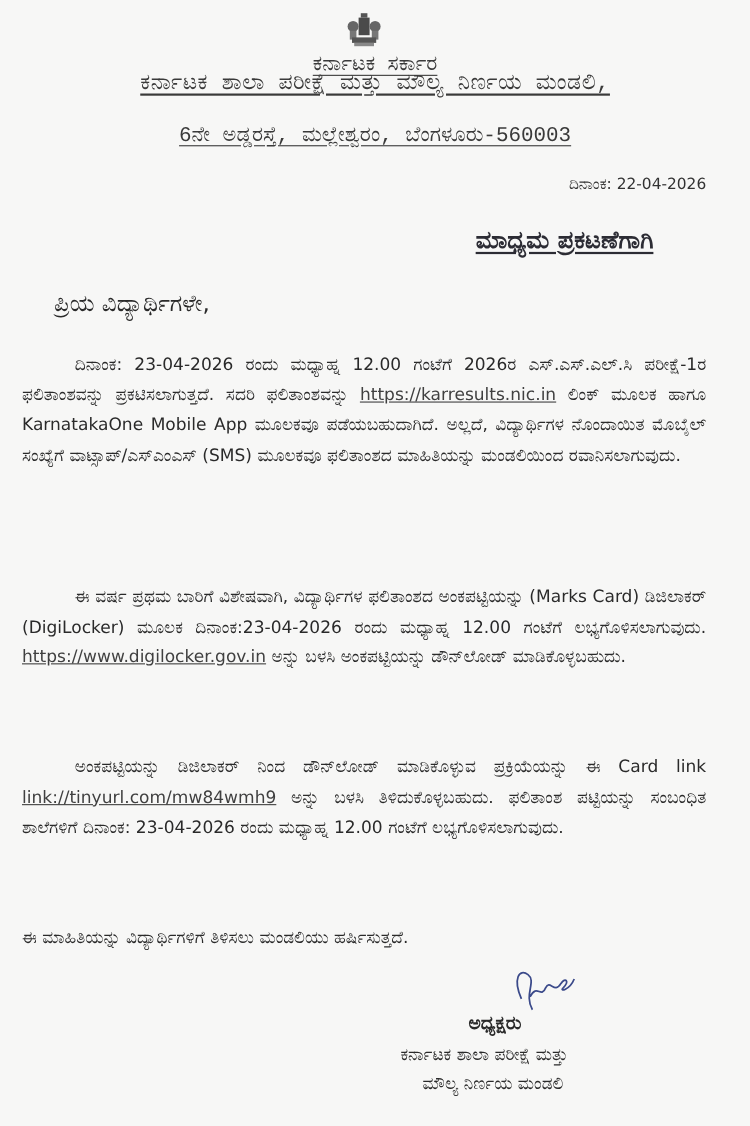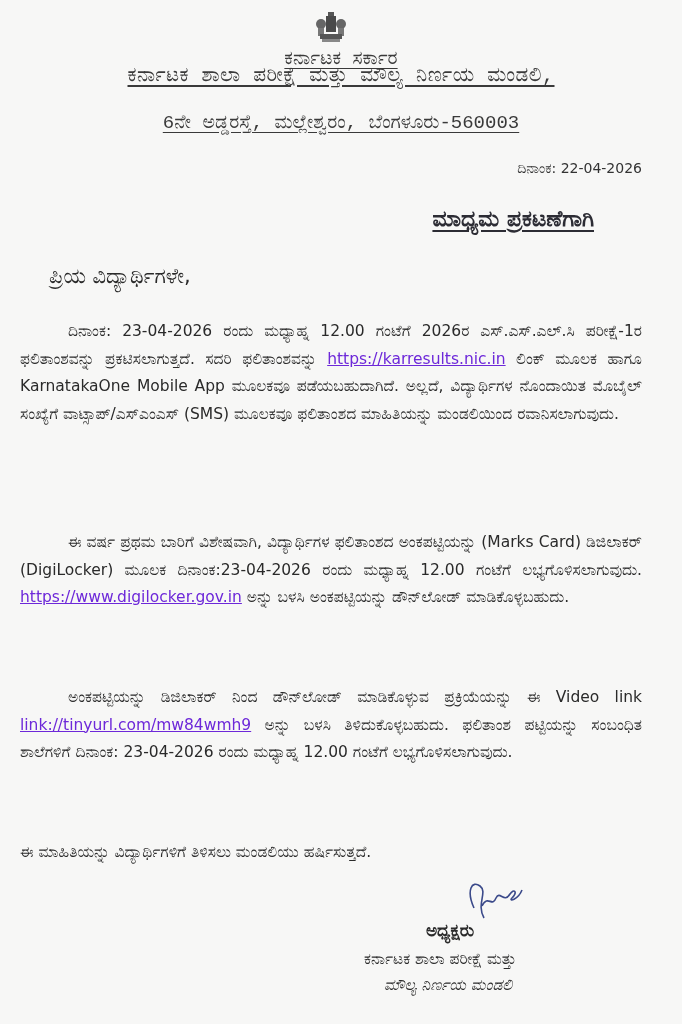--- a/index.html
+++ b/index.html
@@ -37,28 +37,28 @@
     position:absolute; left:20px; width:622px;
     font-size:15.5px; line-height:27.5px;
     text-align:justify; text-indent:48px;
   }
   .p1 { top:318px; }
   .p2 { top:529px; }
   .p3 { top:684px; }
   .closing {
     position:absolute; left:20px; top:843px; font-size:15.5px;
   }
-  a.link { color:#6d28d9; text-decoration:underline; }
+  a.link { color:#404040; text-decoration:underline; }
   .signature { position:absolute; left:462px; top:878px; width:70px; height:42px; }
   .sign-title {
     position:absolute; left:0; width:900px; top:920px; text-align:center;
     font-size:17px; font-weight:bold;
   }
   .sign-org1 { position:absolute; left:364px; top:950px; font-size:15.5px; }
-  .sign-org2 { position:absolute; left:384px; top:976px; font-size:15.5px;font-style:italic; }
+  .sign-org2 { position:absolute; left:384px; top:976px; font-size:15.5px; }
 </style>
 </head>
 <body>
 
 <div class="emblem">
   <svg width="34" height="34" viewBox="0 0 34 34">
     <rect x="14" y="2" width="6" height="4" fill="#555"></rect>
     <rect x="12" y="6" width="10" height="16" fill="#4a4a4a"></rect>
     <circle cx="7" cy="14" r="5" fill="#666"></circle>
     <circle cx="27" cy="14" r="5" fill="#666"></circle>
@@ -81,21 +81,21 @@
 
 <div class="para p1">
   <span>ದಿನಾಂಕ: 23-04-2026 ರಂದು ಮಧ್ಯಾಹ್ನ 12.00 ಗಂಟೆಗೆ 2026ರ ಎಸ್.ಎಸ್.ಎಲ್.ಸಿ ಪರೀಕ್ಷೆ-1ರ ಫಲಿತಾಂಶವನ್ನು ಪ್ರಕಟಿಸಲಾಗುತ್ತದೆ. ಸದರಿ ಫಲಿತಾಂಶವನ್ನು </span><a class="link">https://karresults.nic.in</a><span> ಲಿಂಕ್ ಮೂಲಕ ಹಾಗೂ KarnatakaOne Mobile App ಮೂಲಕವೂ ಪಡೆಯಬಹುದಾಗಿದೆ. ಅಲ್ಲದೆ, ವಿದ್ಯಾರ್ಥಿಗಳ ನೊಂದಾಯಿತ ಮೊಬೈಲ್ ಸಂಖ್ಯೆಗೆ ವಾಟ್ಸಾಪ್/ಎಸ್‌ಎಂಎಸ್ (SMS) ಮೂಲಕವೂ ಫಲಿತಾಂಶದ ಮಾಹಿತಿಯನ್ನು ಮಂಡಲಿಯಿಂದ ರವಾನಿಸಲಾಗುವುದು.</span>
 </div>
 
 <div class="para p2">
   <span>ಈ ವರ್ಷ ಪ್ರಥಮ ಬಾರಿಗೆ ವಿಶೇಷವಾಗಿ, ವಿದ್ಯಾರ್ಥಿಗಳ ಫಲಿತಾಂಶದ ಅಂಕಪಟ್ಟಿಯನ್ನು (Marks Card) ಡಿಜಿಲಾಕರ್ (DigiLocker) ಮೂಲಕ ದಿನಾಂಕ:23-04-2026 ರಂದು ಮಧ್ಯಾಹ್ನ 12.00 ಗಂಟೆಗೆ ಲಭ್ಯಗೊಳಿಸಲಾಗುವುದು. </span><a class="link">https://www.digilocker.gov.in</a><span> ಅನ್ನು ಬಳಸಿ ಅಂಕಪಟ್ಟಿಯನ್ನು ಡೌನ್‌ಲೋಡ್ ಮಾಡಿಕೊಳ್ಳಬಹುದು.</span>
 </div>
 
 <div class="para p3">
-  <span>ಅಂಕಪಟ್ಟಿಯನ್ನು ಡಿಜಿಲಾಕರ್ ನಿಂದ ಡೌನ್‌ಲೋಡ್ ಮಾಡಿಕೊಳ್ಳುವ ಪ್ರಕ್ರಿಯೆಯನ್ನು ಈ Video link </span><a class="link">link://tinyurl.com/mw84wmh9</a><span> ಅನ್ನು ಬಳಸಿ ತಿಳಿದುಕೊಳ್ಳಬಹುದು.  ಫಲಿತಾಂಶ ಪಟ್ಟಿಯನ್ನು ಸಂಬಂಧಿತ ಶಾಲೆಗಳಿಗೆ ದಿನಾಂಕ: 23-04-2026 ರಂದು ಮಧ್ಯಾಹ್ನ 12.00 ಗಂಟೆಗೆ ಲಭ್ಯಗೊಳಿಸಲಾಗುವುದು.</span>
+  <span>ಅಂಕಪಟ್ಟಿಯನ್ನು ಡಿಜಿಲಾಕರ್ ನಿಂದ ಡೌನ್‌ಲೋಡ್ ಮಾಡಿಕೊಳ್ಳುವ ಪ್ರಕ್ರಿಯೆಯನ್ನು ಈ Card link </span><a class="link">link://tinyurl.com/mw84wmh9</a><span> ಅನ್ನು ಬಳಸಿ ತಿಳಿದುಕೊಳ್ಳಬಹುದು.  ಫಲಿತಾಂಶ ಪಟ್ಟಿಯನ್ನು ಸಂಬಂಧಿತ ಶಾಲೆಗಳಿಗೆ ದಿನಾಂಕ: 23-04-2026 ರಂದು ಮಧ್ಯಾಹ್ನ 12.00 ಗಂಟೆಗೆ ಲಭ್ಯಗೊಳಿಸಲಾಗುವುದು.</span>
 </div>
 
 <div class="closing">ಈ ಮಾಹಿತಿಯನ್ನು ವಿದ್ಯಾರ್ಥಿಗಳಿಗೆ ತಿಳಿಸಲು ಮಂಡಲಿಯು ಹರ್ಷಿಸುತ್ತದೆ.</div>
 
 <div class="signature">
   <svg width="70" height="42" viewBox="0 0 70 42">
     <path d="M12 30 C4 12, 10 2, 18 8 C26 14, 14 26, 22 40 M20 28 C26 16, 30 30, 34 20 C38 12, 42 26, 48 16 C52 10, 56 14, 50 20 C46 24, 56 22, 60 12" fill="none" stroke="#3b4a8a" stroke-width="1.6"></path>
   </svg>
 </div>
 

